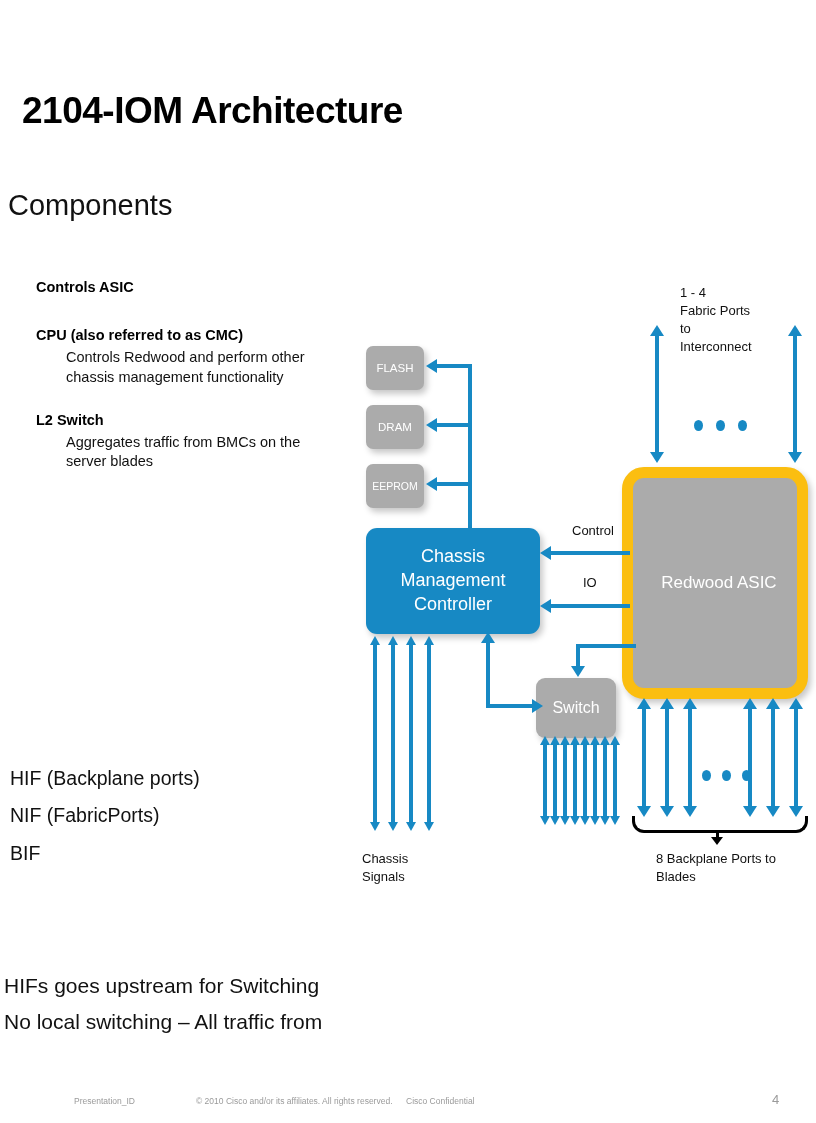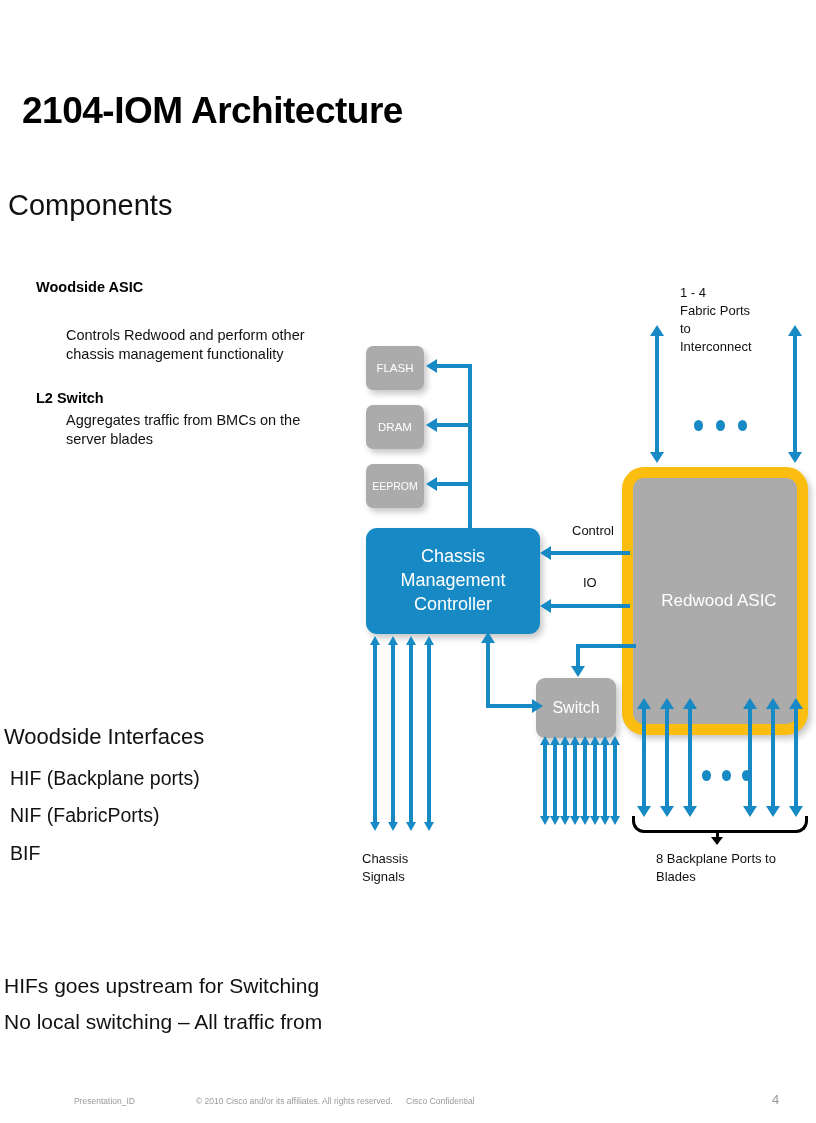--- a/index.html
+++ b/index.html
@@ -77,21 +77,21 @@
 
   #blk-cmc{
     left:16px;top:248px;width:174px;height:106px;
     background:#1789C4;font-size:18px;line-height:1.32;border-radius:11px;
   }
   #blk-switch{
     left:186px;top:398px;width:80px;height:60px;
     background:#ABABAB;font-size:16px;border-radius:9px;
   }
   #blk-redwood{
-    left:272px;top:187px;width:186px;height:268px;
+    left:272px;top:187px;width:186px;height:232px;
     background:#ABABAB;border:11px solid #FBBE10;border-radius:22px;
     font-size:17px;
     padding-left:8px;
   }
 
   
   .v{position:absolute;background:#1789C4;width:4px;}
   .h{position:absolute;background:#1789C4;height:4px;}
   .ar-up,.ar-dn,.ar-lf,.ar-rt{position:absolute;width:0;height:0;}
   .ar-up{border-left:7px solid transparent;border-right:7px solid transparent;border-bottom:11px solid #1789C4;}
@@ -112,29 +112,29 @@
 </style>
 </head>
 <body>
 
 <div class="slide">
 
   <div id="slide-title">2104-IOM Architecture</div>
   <div id="slide-subtitle">Components</div>
 
   <div class="lcol">
-    <div class="bullet-head">Woodside ASIC</div>
+    <div class="bullet-head">Controls ASIC</div>
     <div class="gap-lg"></div>
+    <div class="bullet-head">CPU (also referred to as CMC)</div>
     <div class="bullet-sub">Controls Redwood and perform other chassis management functionality</div>
     <div class="gap-md"></div>
     <div class="bullet-head">L2 Switch</div>
     <div class="bullet-sub">Aggregates traffic from BMCs on the server blades</div>
   </div>
 
-  <div class="iface-title">Woodside Interfaces</div>
   <div class="iface-list">
     <div>HIF (Backplane ports)</div>
     <div>NIF (FabricPorts)</div>
     <div>BIF</div>
   </div>
 
   <div class="closing">
     <div>HIFs goes upstream for Switching</div>
     <div>No local switching – All traffic from</div>
   </div>

